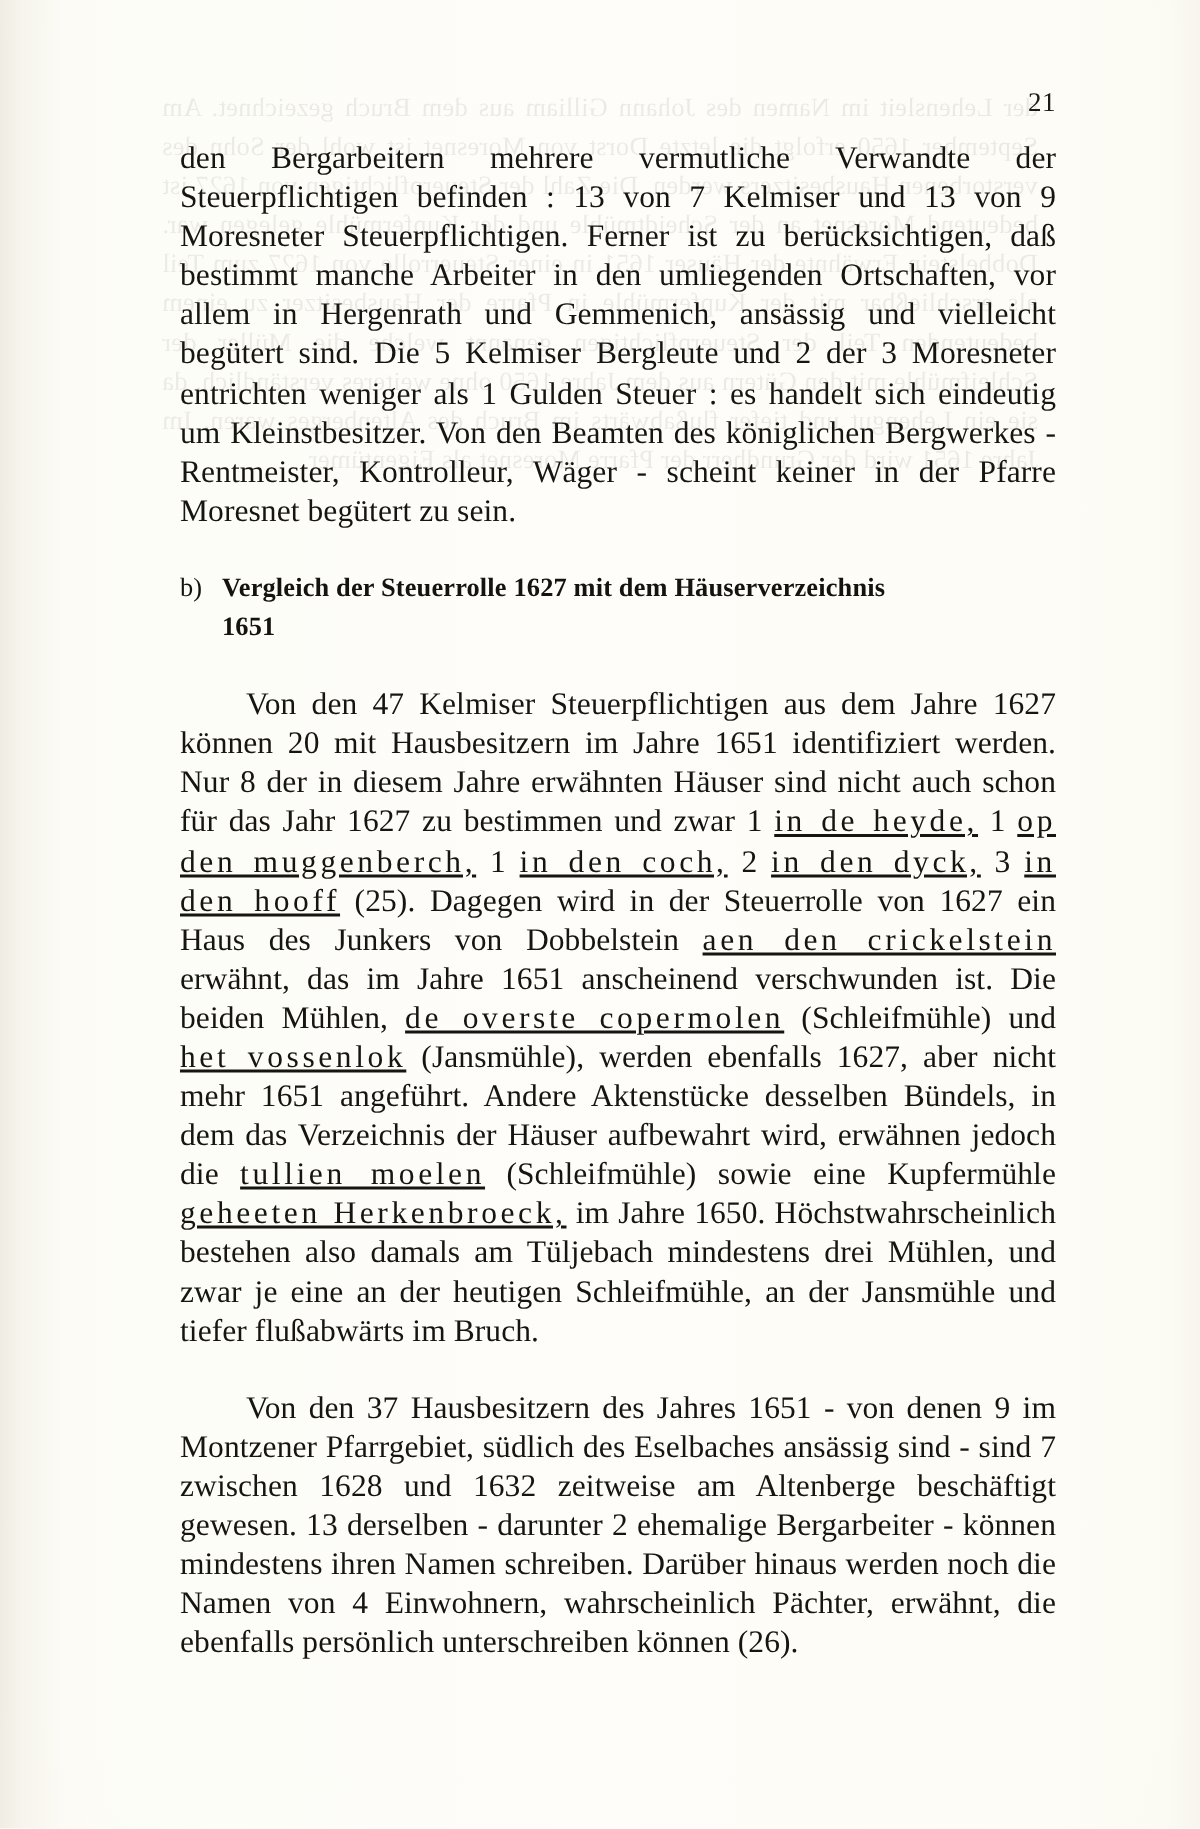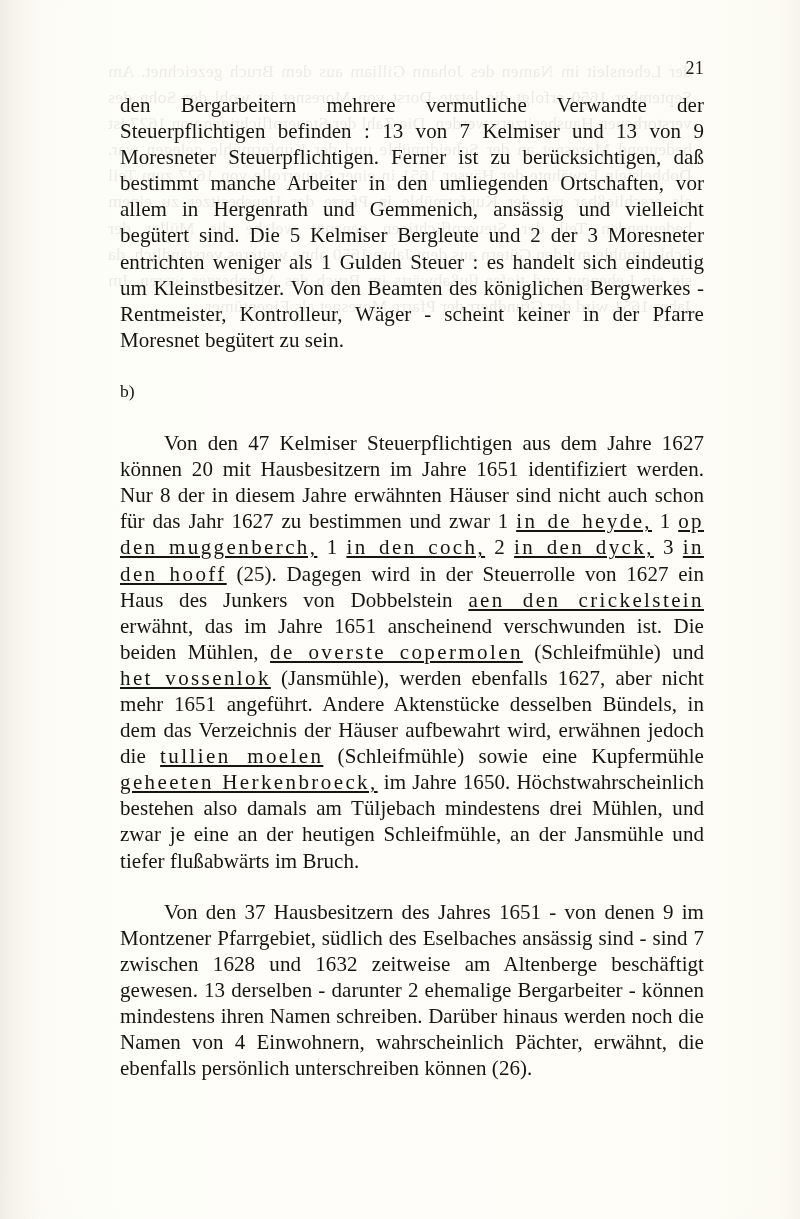--- a/index.html
+++ b/index.html
@@ -137,20 +137,22 @@
 
     <div class="folio">21</div>
 
     <p class="body-par">den Bergarbeitern mehrere vermutliche Verwandte der Steuerpflichtigen befinden : 13 von 7 Kelmiser und 13 von 9 Moresneter Steuerpflichtigen. Ferner ist zu berücksichtigen, daß bestimmt manche Arbeiter in den umliegenden Ortschaften, vor allem in Hergenrath und Gemmenich, ansässig und vielleicht begütert sind. Die 5 Kelmiser Bergleute und 2 der 3 Moresneter entrichten weniger als 1 Gulden Steuer : es handelt sich eindeutig um Kleinstbesitzer. Von den Beamten des königlichen Bergwerkes - Rentmeister, Kontrolleur, Wäger - scheint keiner in der Pfarre Moresnet begütert zu sein.</p>
 
     <div class="gap-par"></div>
 
     <div class="section-heading">
       <span class="marker">b)</span>
       <span class="heading-text">
+        <span class="heading-line1">Vergleich der Steuerrolle 1627 mit dem Häuserverzeichnis</span>
+        <span class="heading-line2">1651</span>
       </span>
     </div>
 
     <div class="gap-small"></div>
 
     <p class="body-par indent"><span>Von den 47 Kelmiser Steuerpflichtigen aus dem Jahre 1627 können 20 mit Hausbesitzern im Jahre 1651 identifiziert werden. Nur 8 der in diesem Jahre erwähnten Häuser sind nicht auch schon für das Jahr 1627 zu bestimmen und zwar 1 </span><span class="sp">in de heyde,</span><span> 1 </span><span class="sp">op den muggenberch,</span><span> 1 </span><span class="sp">in den coch,</span><span> 2 </span><span class="sp">in den dyck,</span><span> 3 </span><span class="sp">in den hooff</span><span> (25). Dagegen wird in der Steuerrolle von 1627 ein Haus des Junkers von Dobbelstein </span><span class="sp">aen den crickelstein</span><span> erwähnt, das im Jahre 1651 anscheinend verschwunden ist. Die beiden Mühlen, </span><span class="sp">de overste copermolen</span><span> (Schleifmühle) und </span><span class="sp">het vossenlok</span><span> (Jansmühle), werden ebenfalls 1627, aber nicht mehr 1651 angeführt. Andere Aktenstücke desselben Bündels, in dem das Verzeichnis der Häuser aufbewahrt wird, erwähnen jedoch die </span><span class="sp">tullien moelen</span><span> (Schleifmühle) sowie eine Kupfermühle </span><span class="sp">geheeten Herkenbroeck,</span><span> im Jahre 1650. Höchstwahrscheinlich bestehen also damals am Tüljebach mindestens drei Mühlen, und zwar je eine an der heutigen Schleifmühle, an der Jansmühle und tiefer flußabwärts im Bruch.</span></p>
 
     <div class="gap-par"></div>
 
     <p class="body-par indent">Von den 37 Hausbesitzern des Jahres 1651 - von denen 9 im Montzener Pfarrgebiet, südlich des Eselbaches ansässig sind - sind 7 zwischen 1628 und 1632 zeitweise am Altenberge beschäftigt gewesen. 13 derselben - darunter 2 ehemalige Bergarbeiter - können mindestens ihren Namen schreiben. Darüber hinaus werden noch die Namen von 4 Einwohnern, wahrscheinlich Pächter, erwähnt, die ebenfalls persönlich unterschreiben können (26).</p>

